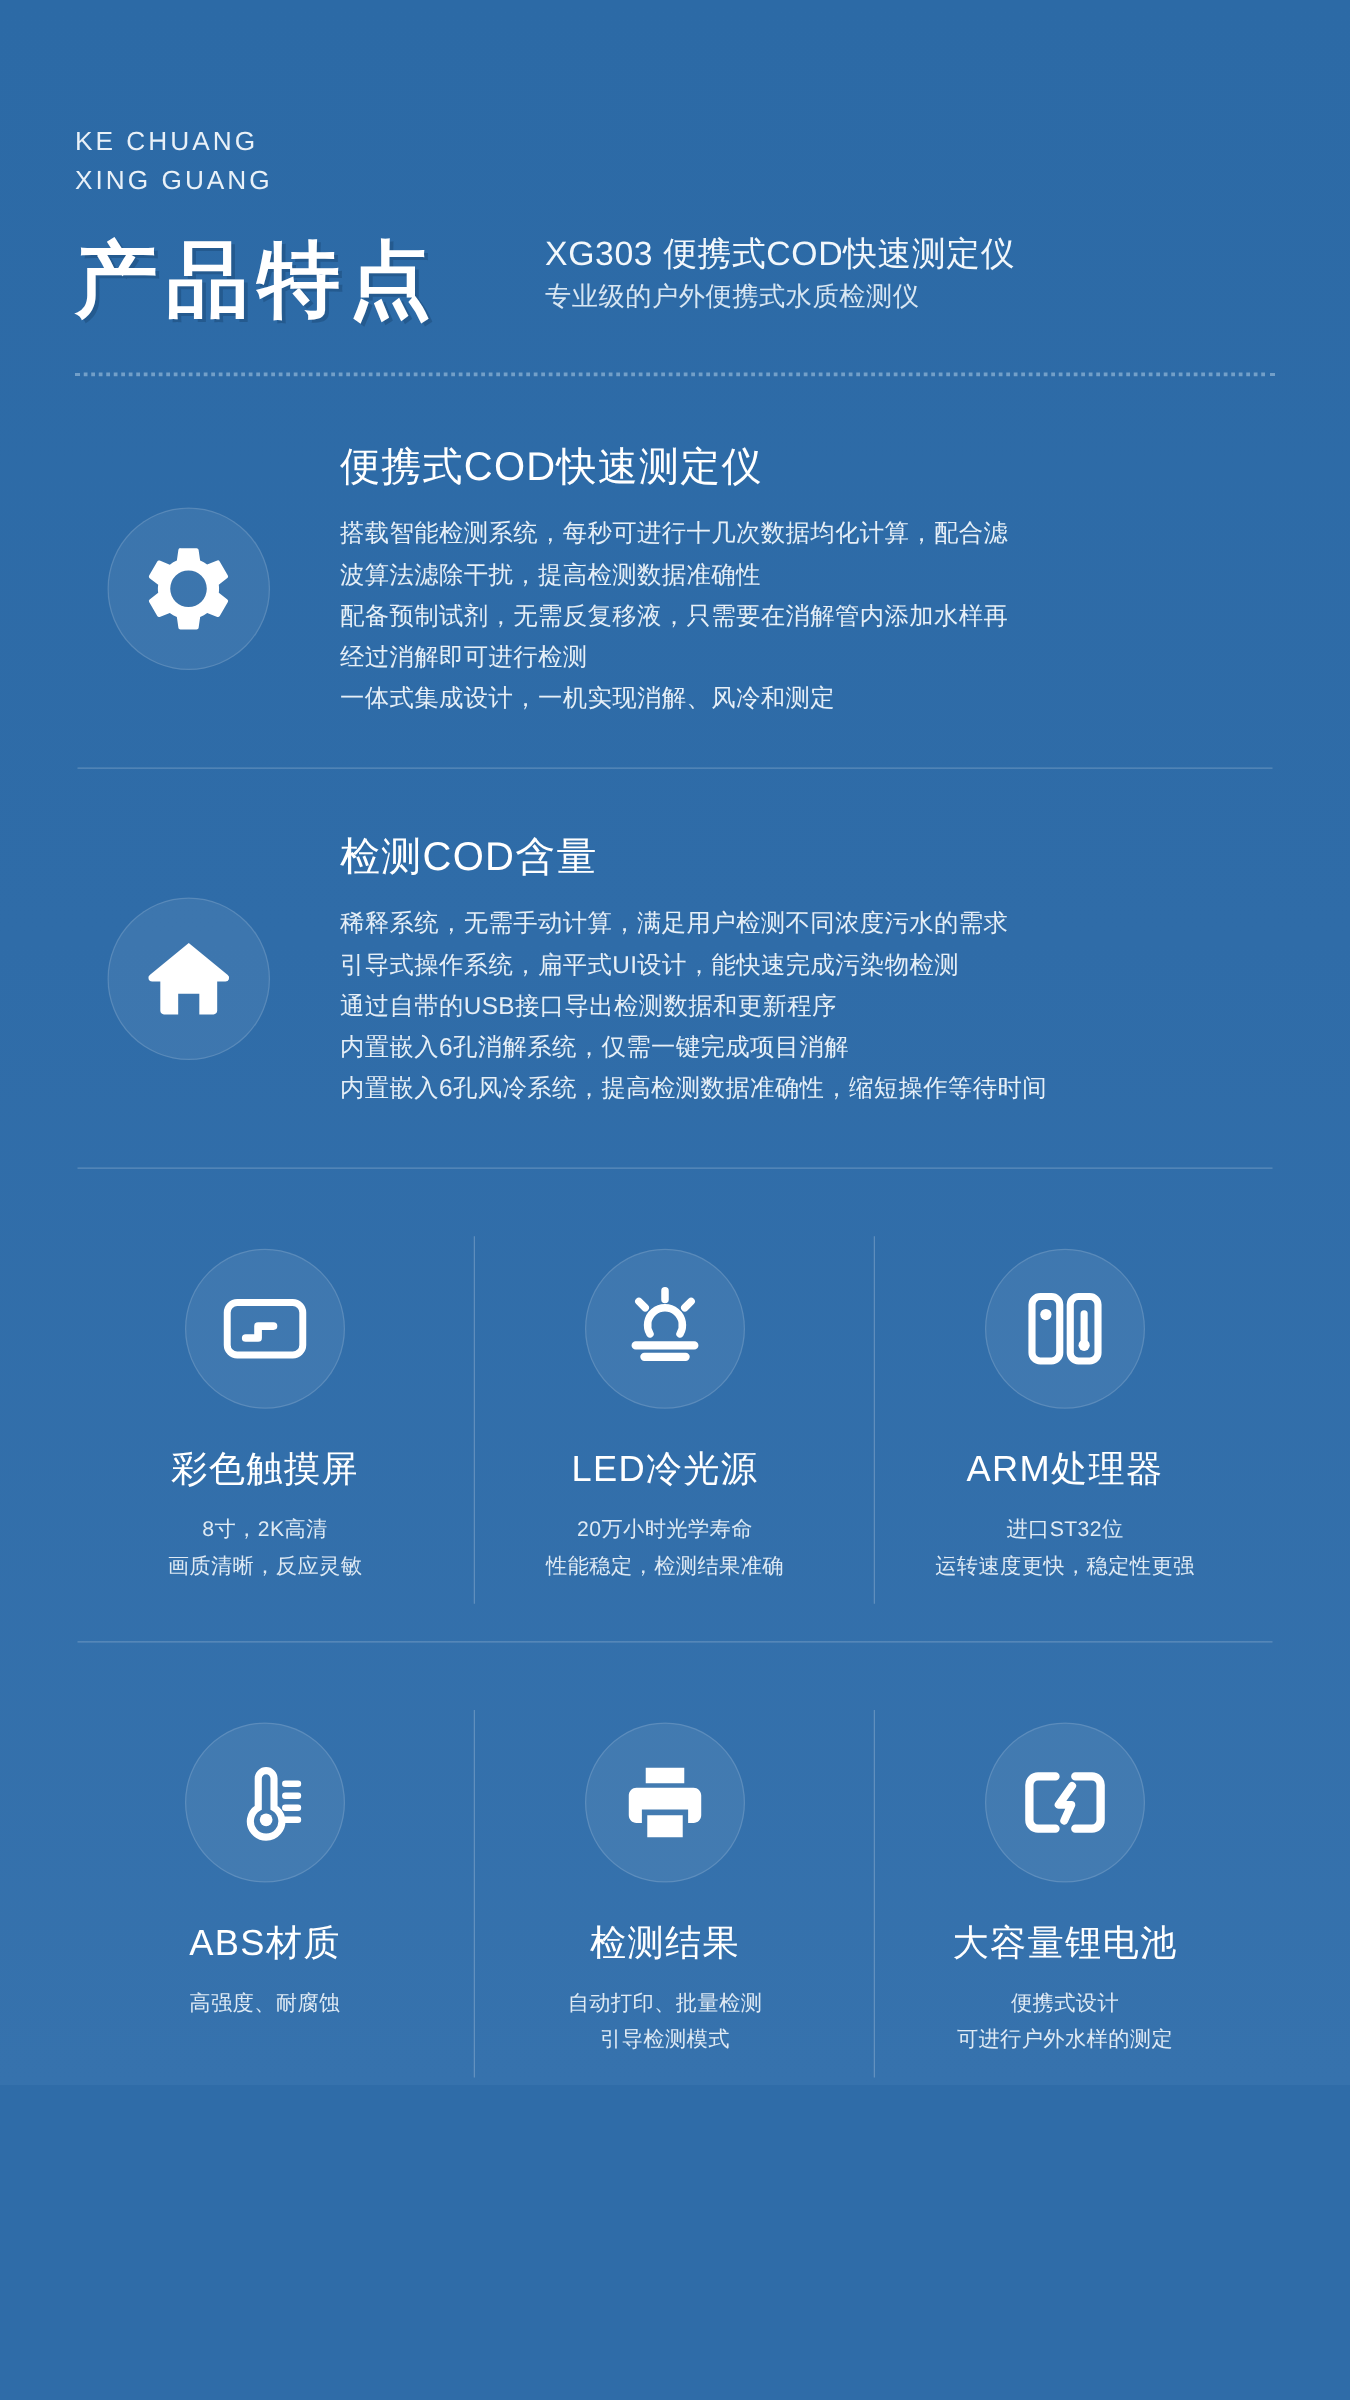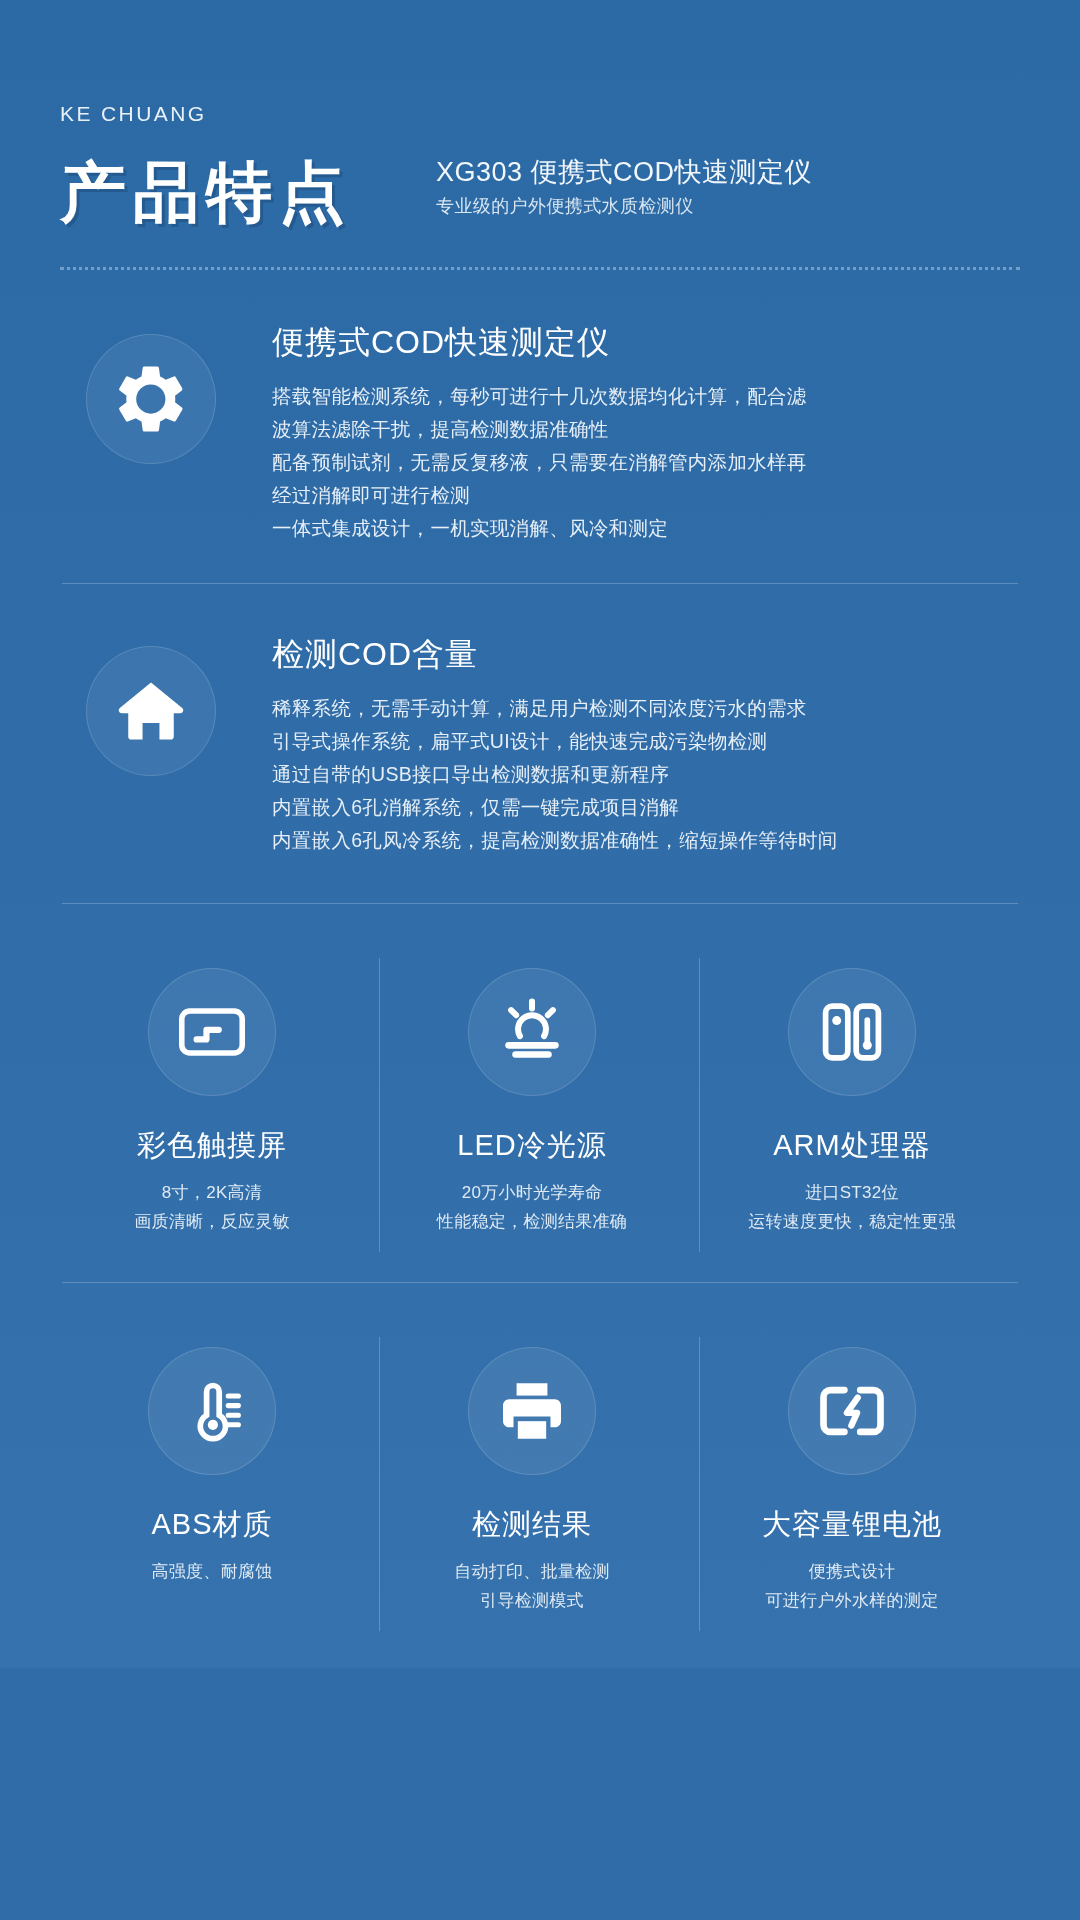--- a/index.html
+++ b/index.html
@@ -46,37 +46,37 @@
     margin-left: 84px;
     padding-bottom: 12px;
   }
   .model-line {
     font-size: 27px;
     line-height: 38px;
     letter-spacing: 0.5px;
     color: #f2f7fb;
   }
   .sub-line {
-    font-size: 18px;
+    font-size: 21px;
     line-height: 30px;
     color: #d8e6f2;
     letter-spacing: 0.4px;
     font-family: Liberation Serif, serif;
   }
   .dotted {
     margin-top: 34px;
     height: 0;
     border-top: 3px dotted #7fa9ce;
     opacity: .85;
   }
 
   
   .feature {
     display: flex;
-    align-items: flex-start;
+    align-items: center;
     padding: 44px 0 38px 0;
   }
   .feature.second { padding-top: 42px; padding-bottom: 46px; }
   .circle {
     flex: 0 0 auto;
     width: 130px;
     height: 130px;
     border-radius: 50%;
     background: rgba(255,255,255,0.07);
     border: 1px solid rgba(255,255,255,0.14);
@@ -151,20 +151,21 @@
   }
   svg { display: block; }
 </style>
 </head>
 <body>
 
 <div class="page">
 
   <div class="brand">
     <div>KE CHUANG</div>
+    <div>XING GUANG</div>
   </div>
 
   <div class="header-row">
     <div class="big-title">产品特点</div>
     <div class="header-right">
       <div class="model-line">XG303 便携式COD快速测定仪</div>
       <div class="sub-line">专业级的户外便携式水质检测仪</div>
     </div>
   </div>
 

